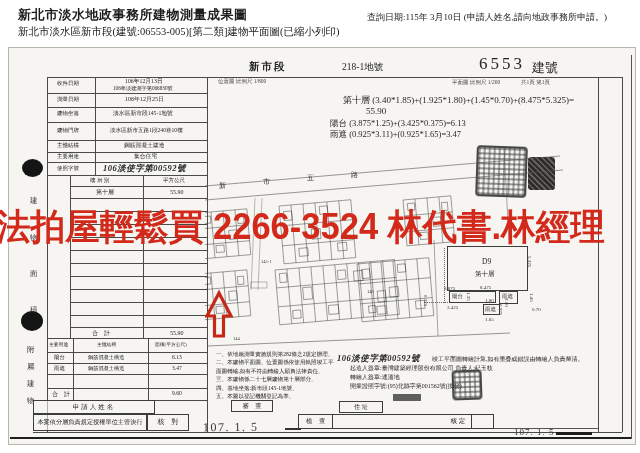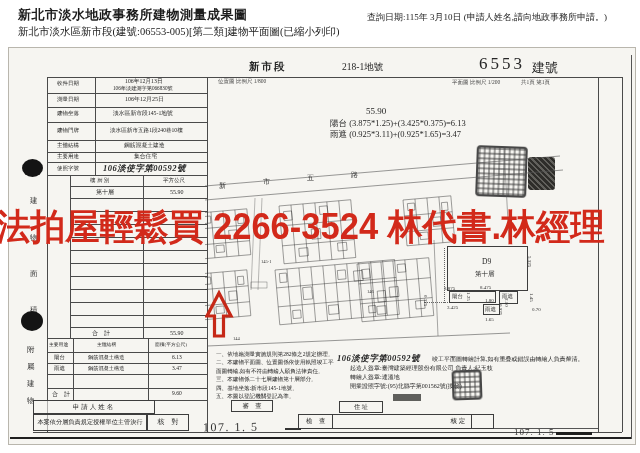--- a/index.html
+++ b/index.html
@@ -132,20 +132,21 @@
   <div class="vchar" style="left:27px;top:379px;">建</div>
   <div class="vchar" style="left:27px;top:396px;">物</div>
 
   <div class="blob" style="left:22px;top:159px;width:21px;height:18px;"></div>
   <div class="blob" style="left:21px;top:311px;width:22px;height:20px;"></div>
 
   <div class="t" style="left:218px;top:79px;font-size:5.5px;color:#444;">位置圖 比例尺 1/800</div>
   <div class="t" style="left:452px;top:80px;font-size:5.5px;color:#444;">平面圖 比例尺 1/200</div>
   <div class="t" style="left:521px;top:80px;font-size:5.5px;color:#444;">共1頁 第1頁</div>
 
+  <div class="t" style="left:343px;top:96px;font-size:9px;">第十層 (3.40*1.85)+(1.925*1.80)+(1.45*0.70)+(8.475*5.325)=</div>
   <div class="t" style="left:366px;top:107px;font-size:9px;">55.90</div>
   <div class="t" style="left:330px;top:119px;font-size:8.5px;">陽台 (3.875*1.25)+(3.425*0.375)=6.13</div>
   <div class="t" style="left:330px;top:130px;font-size:8.5px;">雨遮 (0.925*3.11)+(0.925*1.65)=3.47</div>
 
   <div class="seal-big" style="left:476px;top:146px;width:47px;height:47px;"></div>
   <div class="seal-dark" style="left:528px;top:157px;width:27px;height:33px;"></div>
 
   <svg style="position:absolute;left:205px;top:78px;" width="400" height="275" viewBox="0 0 400 275">
     <defs>
       <g id="bWide" fill="none" stroke="#2f2f2f" stroke-width="0.45">

